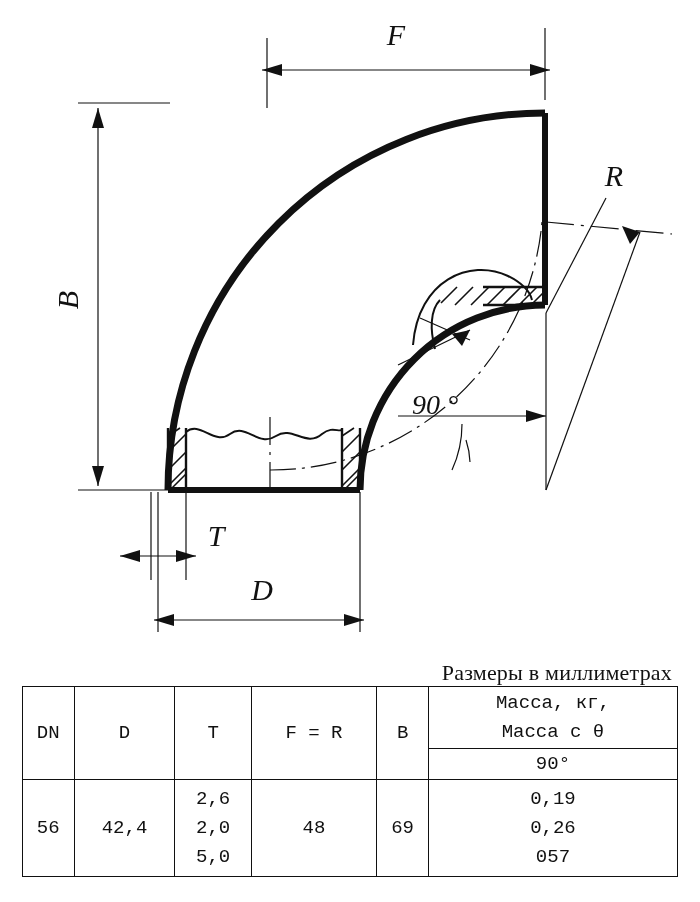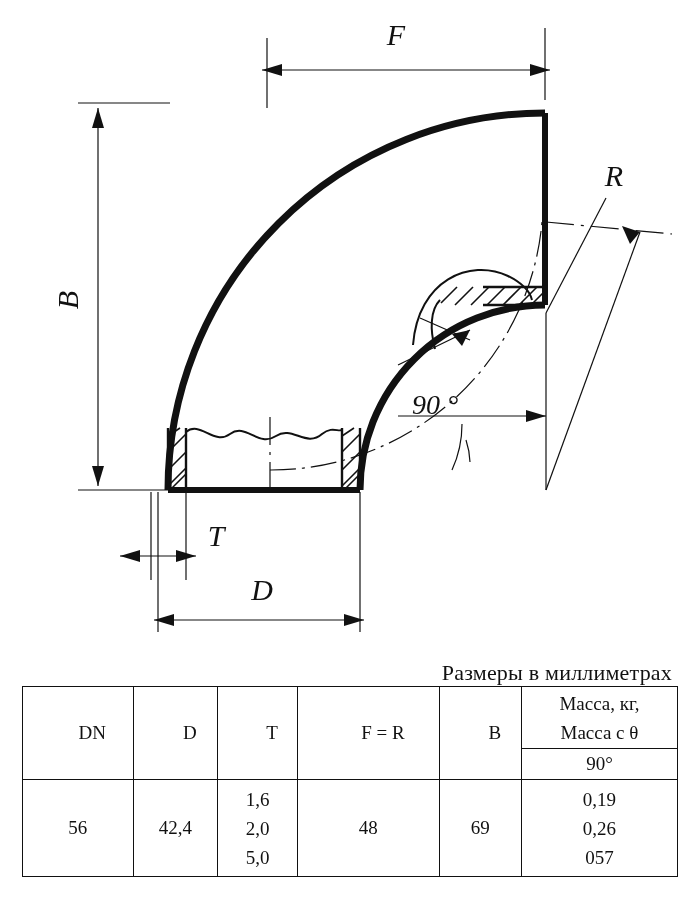--- a/index.html
+++ b/index.html
@@ -56,24 +56,24 @@
     font-size: 19px;
     color: #111;
     background: #fff;
   }
   #spec-table td, #spec-table th {
     border: 1.6px solid #111;
     text-align: center;
     vertical-align: middle;
     font-weight: normal;
     padding: 0;
+    font-family: Liberation Mono, monospace;
   }
   #spec-table thead td.hdr {
     height: 92px;
-    padding-left: 29px;
   }
   #spec-table td.mass-group {
     padding: 0;
     border: 1.6px solid #111;
   }
   .mass-top {
     height: 60px;
     line-height: 29px;
     border-bottom: 1.6px solid #111;
     display: flex;
@@ -241,21 +241,21 @@
         <div class="mass-bot">90°</div>
       </td>
     </tr>
   </thead>
   <tbody>
     <tr>
       <td>56</td>
       <td>42,4</td>
       <td>
         <div class="stack">
-          <span>1,6</span>
+          <span>2,6</span>
           <span>2,0</span>
           <span>5,0</span>
         </div>
       </td>
       <td>48</td>
       <td>69</td>
       <td>
         <div class="stack">
           <span>0,19</span>
           <span>0,26</span>

